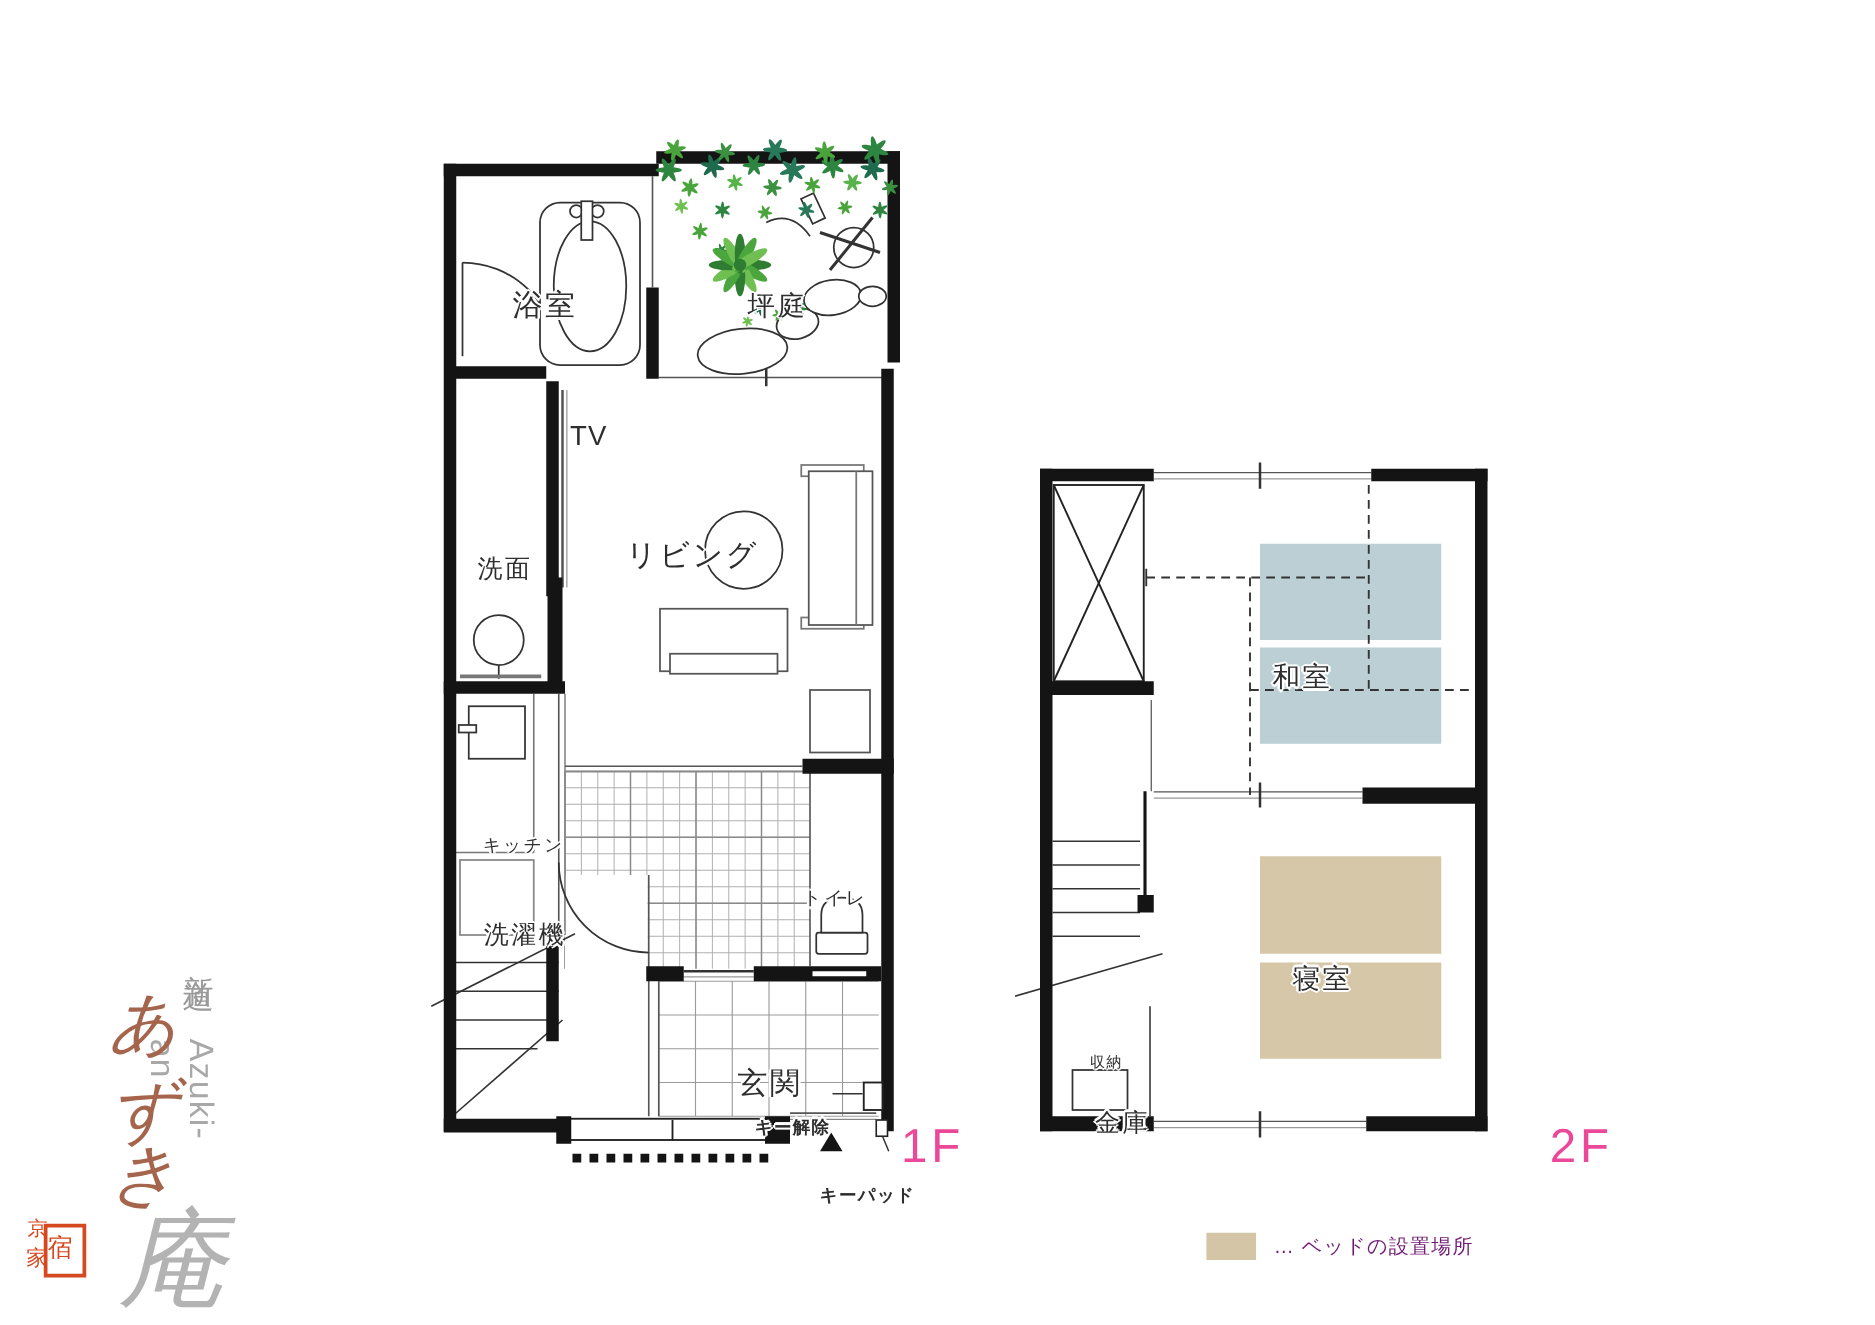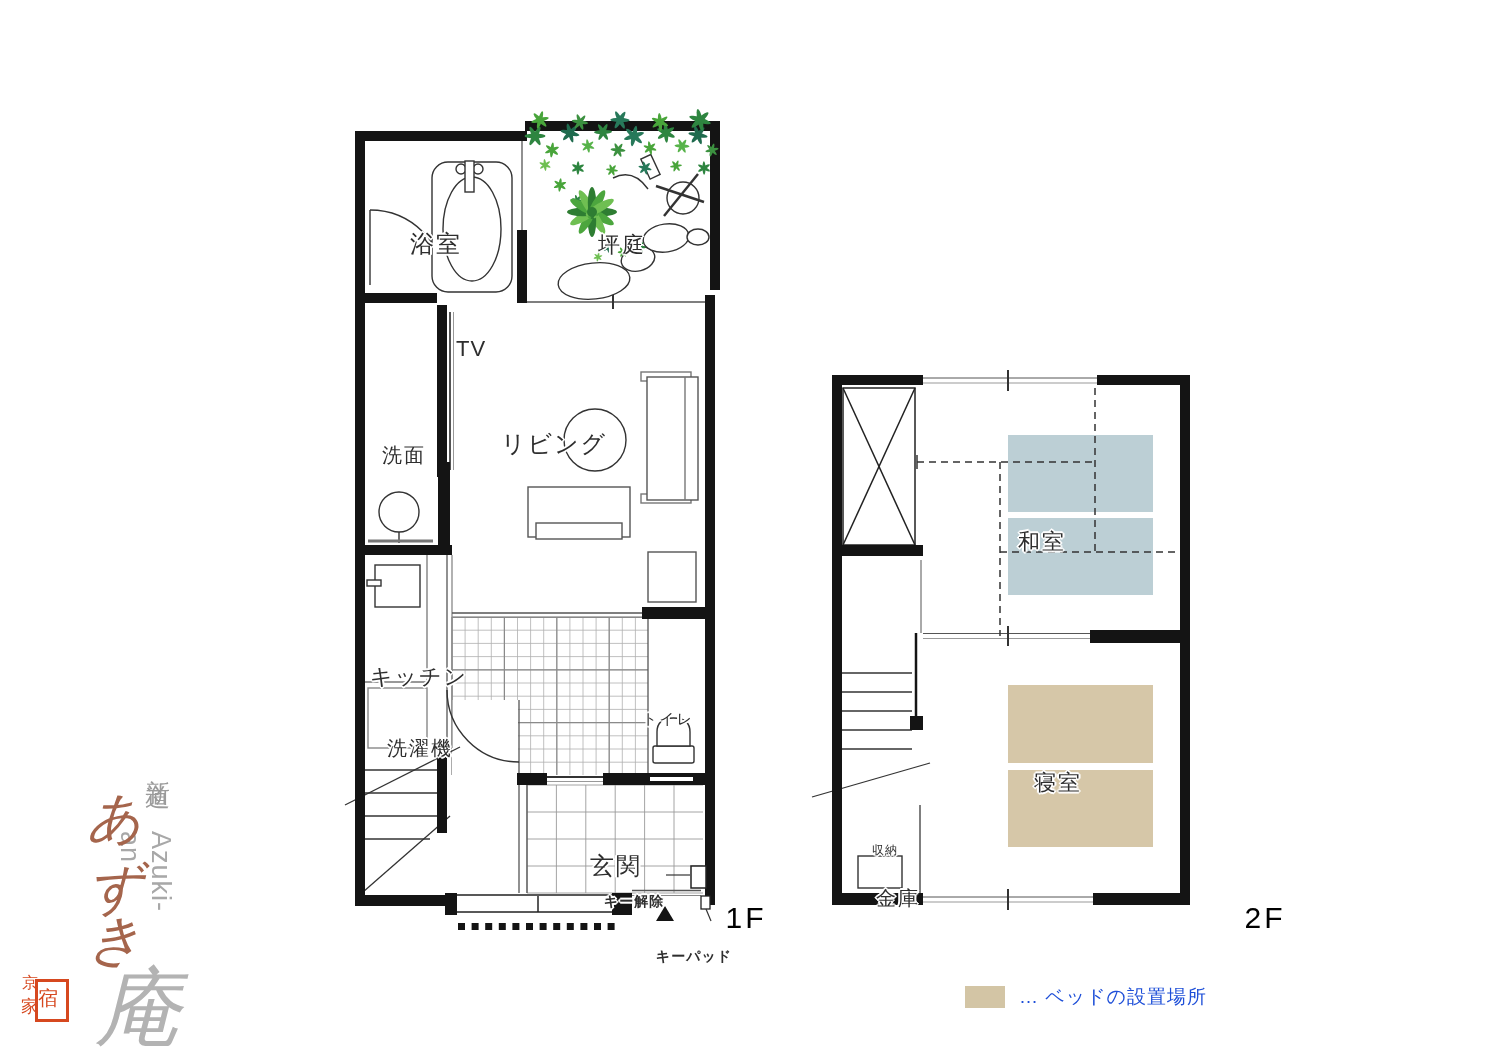--- a/index.html
+++ b/index.html
@@ -3,27 +3,27 @@
 <meta charset="utf-8">
 <style>
   html,body{margin:0;padding:0;background:#ffffff;}
   #canvas{position:relative;width:1500px;height:1060px;background:#fff;overflow:hidden;
           font-family:"Liberation Sans",sans-serif;}
   #plan-svg{position:absolute;left:0;top:0;z-index:1;}
   .lbl{position:absolute;transform:translate(-50%,-50%);z-index:3;color:#2e2e2e;
        white-space:nowrap;letter-spacing:2px;
        text-shadow:-2px 0 0 #fff,2px 0 0 #fff,0 -2px 0 #fff,0 2px 0 #fff,
                    -1px -1px 0 #fff,1px 1px 0 #fff,-1px 1px 0 #fff,1px -1px 0 #fff;margin-top:28px;}
-  .floor-tag{font-size:30px;color:#000000;letter-spacing:3px;}
+  .floor-tag{font-size:38px;color:#ec4899;letter-spacing:3px;}
   .small{font-size:14px;letter-spacing:1px;font-weight:bold;}
   
   #legend{position:absolute;left:965px;top:984px;z-index:3;}
   .legend-row{display:flex;align-items:center;height:26px;margin-bottom:5px;}
   .legend-row svg{display:block;margin-right:14px;}
-  .legend-text{font-size:19px;color:#1d4ed8;letter-spacing:1px;}
+  .legend-text{font-size:16px;color:#701a75;letter-spacing:1px;}
   
   #brand{position:absolute;left:0;top:735px;width:240px;height:325px;z-index:3;}
   .vtext{writing-mode:vertical-rl;text-orientation:upright;position:absolute;}
   #brand-sub{left:141px;top:24px;font-size:25px;color:#9b9b9b;letter-spacing:6px;
              font-family:"Liberation Serif",serif;}
   #brand-romaji{position:absolute;left:176px;top:96px;transform:rotate(90deg);
                 transform-origin:left top;font-size:27px;color:#a8a8a8;letter-spacing:1px;}
   #brand-main{left:82px;top:20px;font-size:54px;line-height:1.2;
               font-family:"DejaVu Serif",serif;font-style:italic;}
   #brand-an{position:absolute;left:95px;top:215px;font-size:86px;color:#b3b3b3;
@@ -286,21 +286,21 @@
       <rect x="910" y="716" width="13" height="14"></rect>
     </g>
   </g>
 </svg>
 
 <div class="lbl" style="left:436px;top:216px;font-size:24px">浴室</div>
 <div class="lbl" style="left:622px;top:217px;font-size:22px">坪庭</div>
 <div class="lbl" style="left:471px;top:321px;font-size:22px;letter-spacing:1px">TV</div>
 <div class="lbl" style="left:404px;top:427px;font-size:20px">洗面</div>
 <div class="lbl" style="left:554px;top:416px;font-size:24px">リビング</div>
-<div class="lbl" style="left:419px;top:649px;font-size:22px">キッチン</div>
+<div class="lbl" style="left:419px;top:649px;font-size:14px">キッチン</div>
 <div class="lbl" style="left:420px;top:720px;font-size:20px">洗濯機</div>
 <div class="lbl" style="left:668px;top:691px;font-size:15px">トイレ</div>
 <div class="lbl" style="left:616px;top:838px;font-size:24px">玄関</div>
 <div class="lbl small" style="left:634px;top:874px">キー解除</div>
 <div class="lbl small" style="left:694px;top:929px">キーパッド</div>
 <div class="lbl floor-tag" style="left:746px;top:890px">1F</div>
 
 <div class="lbl" style="left:1042px;top:514px;font-size:22px">和室</div>
 <div class="lbl" style="left:1058px;top:755px;font-size:22px">寝室</div>
 <div class="lbl" style="left:885px;top:822px;font-size:12px;letter-spacing:1px">収納</div>

